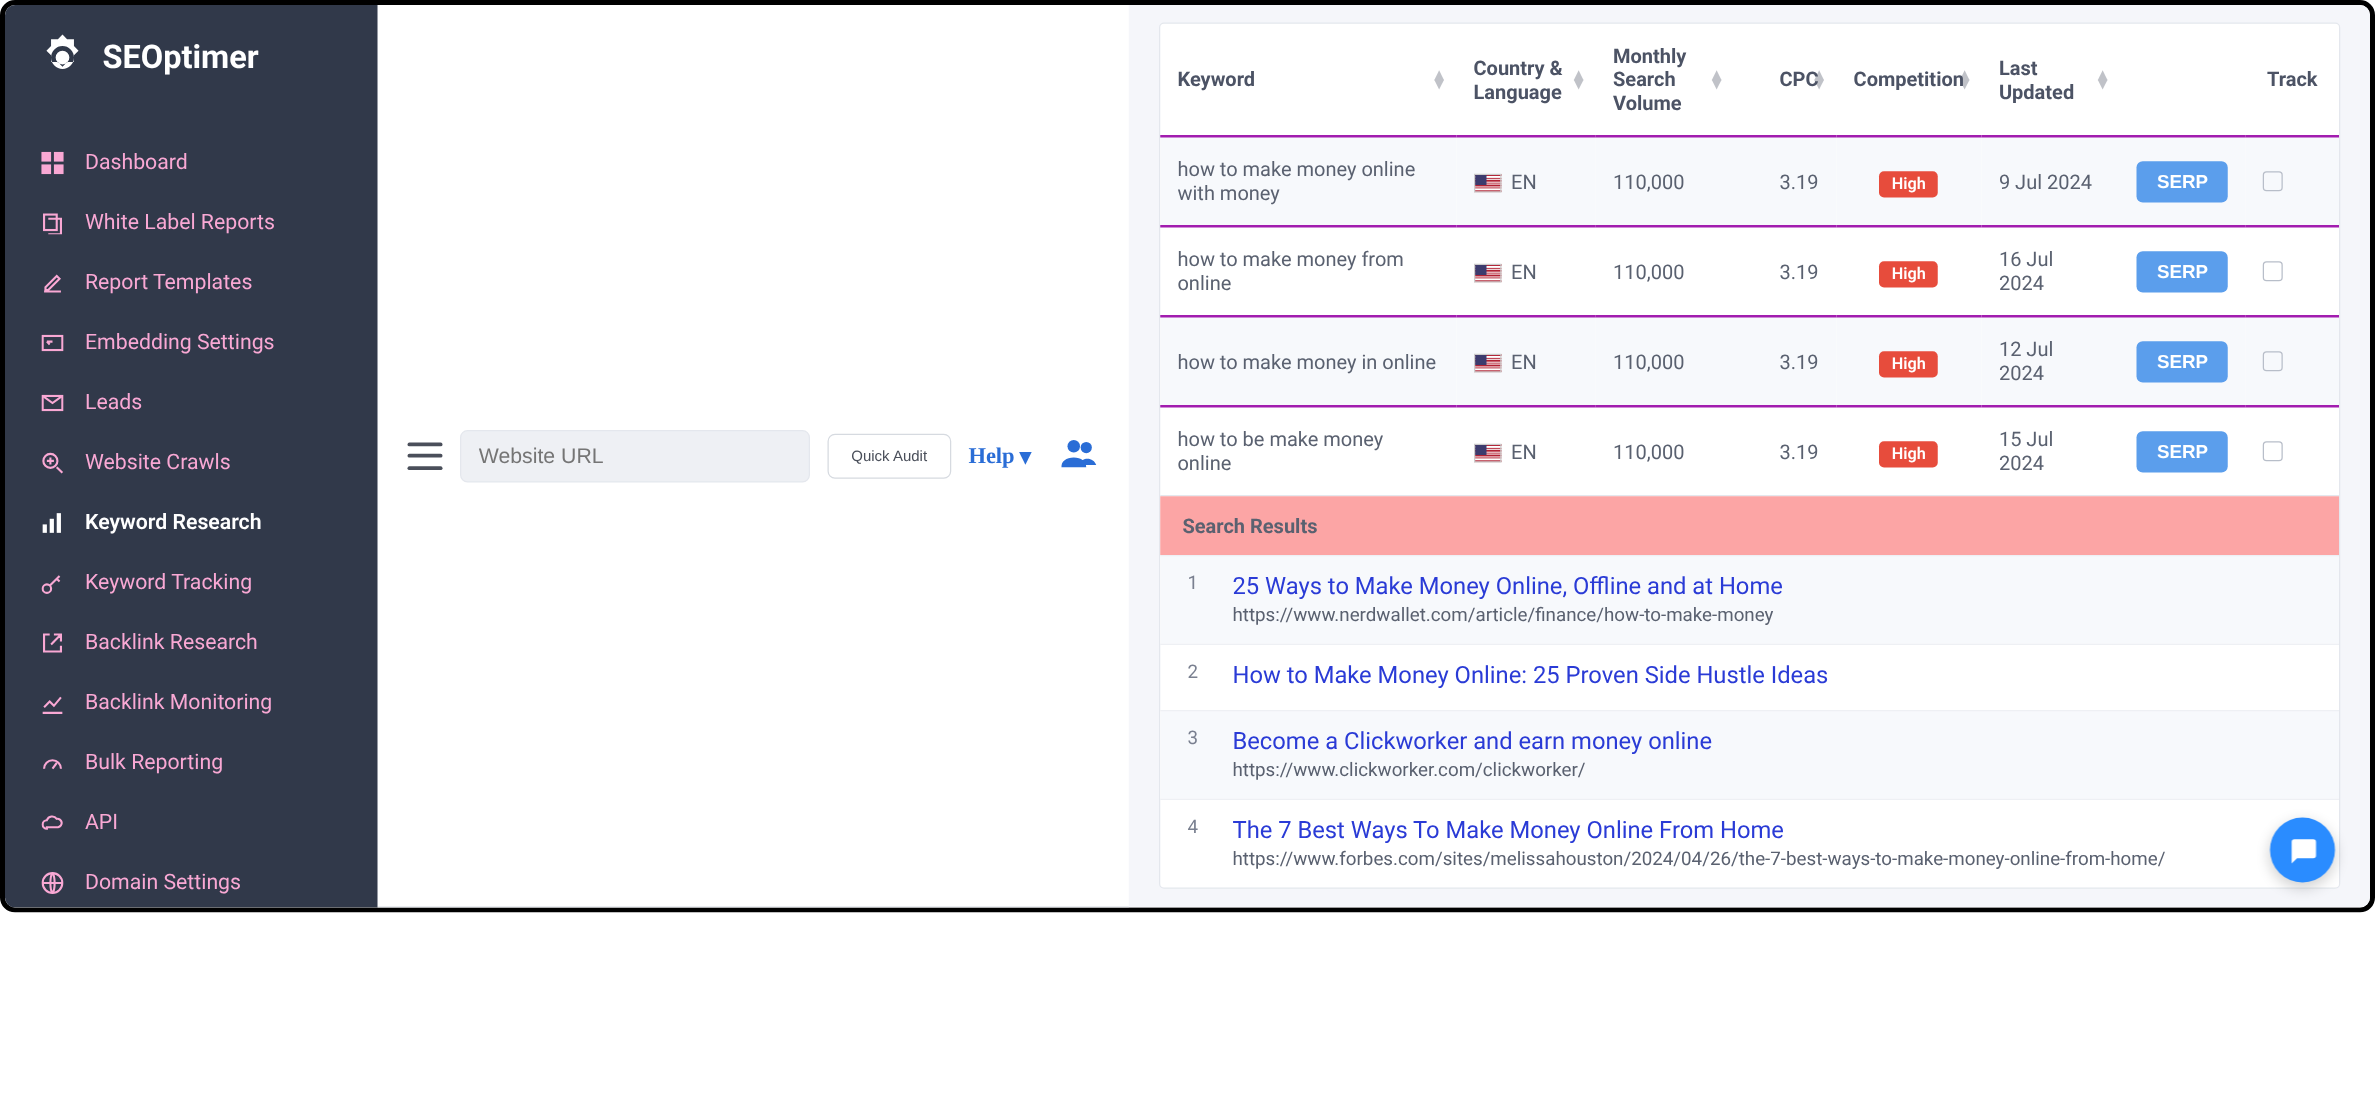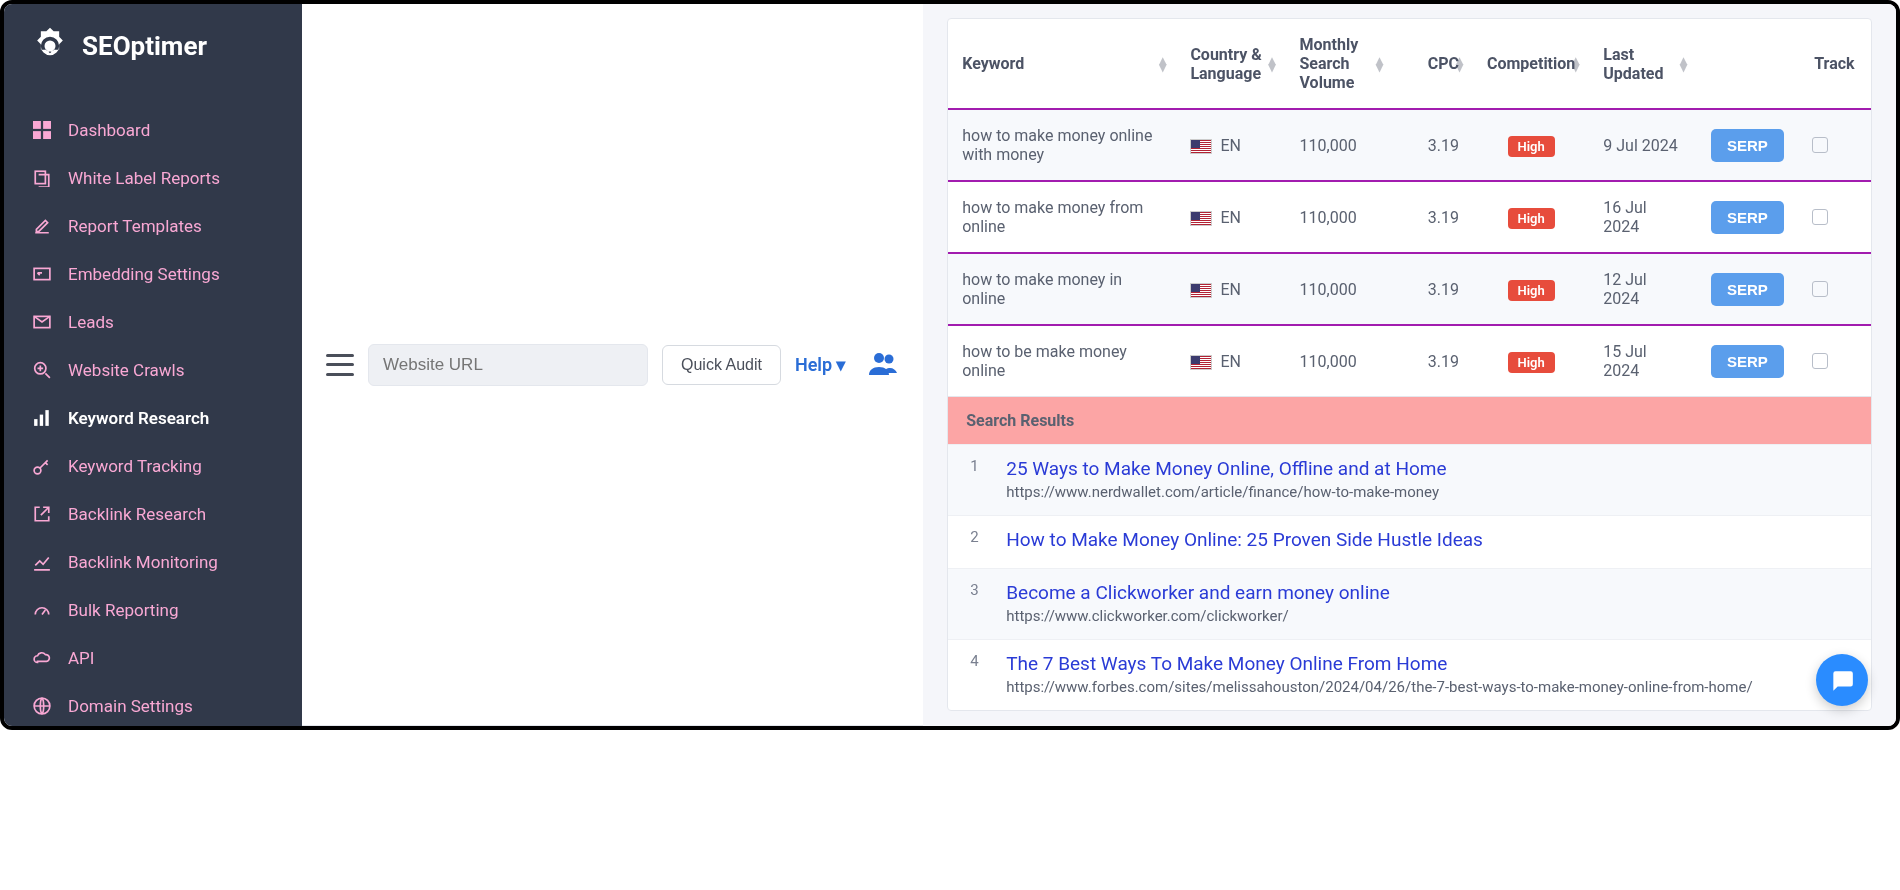--- a/index.html
+++ b/index.html
@@ -12,22 +12,22 @@
 .logo { display: flex; align-items: center; padding: 20px 24px; color: #fff; font-size: 26px; font-weight: 700; gap: 10px; }
 .logo svg { width: 44px; height: 44px; }
 .nav-item { display: flex; align-items: center; gap: 16px; padding: 14px 28px; font-size: 17px; cursor: pointer; color: #f9a8d4; }
 .nav-item.active { color: #fff; font-weight: 600; }
 .nav-item .icon { width: 20px; height: 20px; display: flex; align-items: center; justify-content: center; flex-shrink: 0; }
 .main { flex: 1; display: flex; background: #f5f6fa; overflow: hidden; }
 .topbar { background: #fff; border-bottom: 1px solid #e4e7ed; display: flex; align-items: center; padding: 12px 24px; gap: 14px; }
 .hamburger { width: 28px; height: 22px; display: flex; flex-direction: column; justify-content: space-between; cursor: pointer; }
 .hamburger span { height: 3px; background: #4a4f5a; border-radius: 2px; }
 .url-input { flex: 0 0 280px; background: #eef0f4; border: 1px solid #e4e7ed; border-radius: 6px; padding: 10px 14px; font-size: 17px; color: #8a909c; }
-.quick-audit { background: #fff; border: 1px solid #d6dae0; border-radius: 6px; padding: 10px 18px; font-size: 16px; color: #4a4f5a; cursor: pointer; }
-.topbar-right { margin-left: auto; display: flex; align-items: center; gap: 24px; }
+.quick-audit { background: #fff; border: 1px solid #d6dae0; border-radius: 6px; padding: 10px 18px; font-size: 12px; color: #4a4f5a; cursor: pointer; }
+.topbar-right { margin-left: auto; display: flex; align-items: center; gap: 24px; font-family: Liberation Serif, serif; }
 .help-link { color: #2a6dd6; font-size: 18px; font-weight: 600; cursor: pointer; display: flex; align-items: center; gap: 4px; }
 .users-icon { color: #2a6dd6; cursor: pointer; }
 .content { flex: 1; overflow-y: auto; padding: 0 24px 24px; }
 .table-wrap { background: #fff; border: 1px solid #e4e7ed; border-radius: 4px; margin-top: 14px; }
 table { width: 100%; border-collapse: collapse; }
 thead th { text-align: left; padding: 16px 14px; font-size: 16px; font-weight: 700; color: #4c5365; border-bottom: 1px solid #e4e7ed; position: relative; }
 .sort-icon { position: absolute; right: 10px; top: 50%; transform: translateY(-50%); opacity: 0.35; font-size: 14px; display: flex; flex-direction: column; line-height: 7px; }
 tbody tr { border-top: 2px solid #a21caf; }
 tbody tr:nth-child(odd) { background: #f7f9fc; }
 tbody td { padding: 16px 14px; font-size: 16px; color: #5a6170; vertical-align: middle; }

